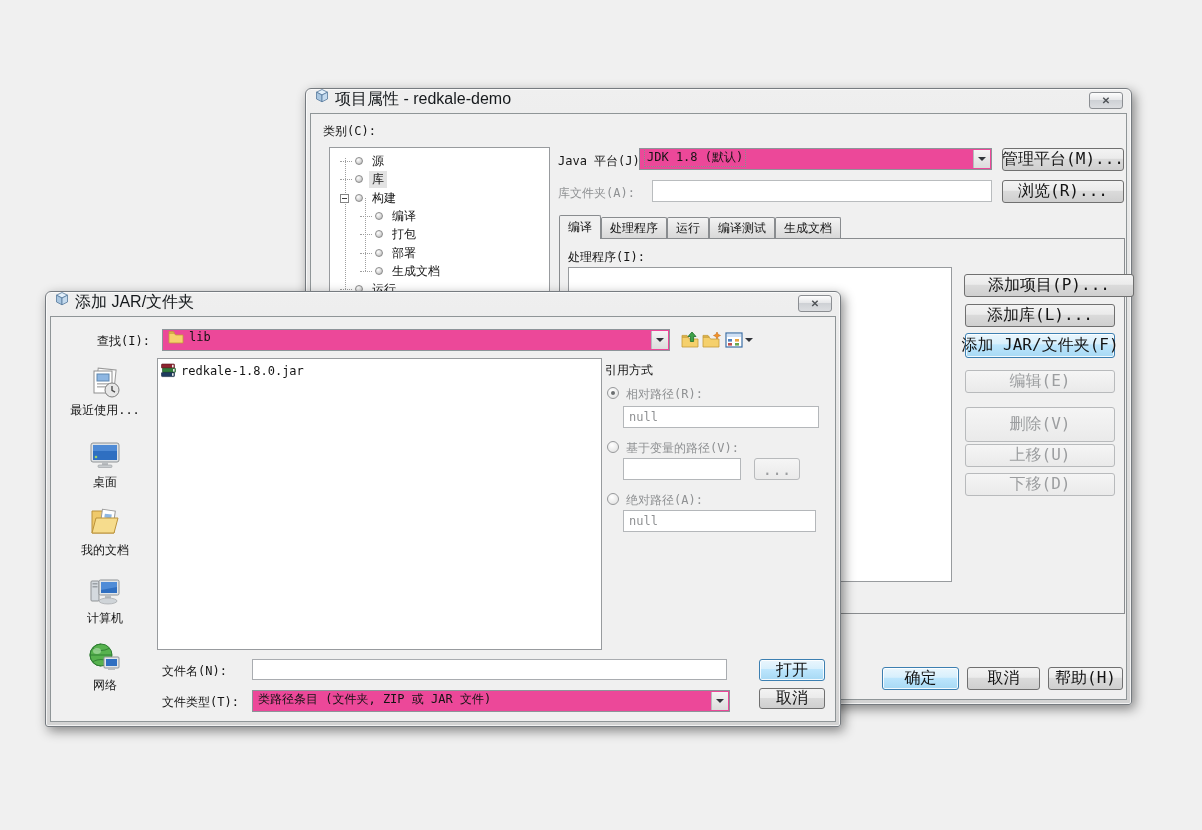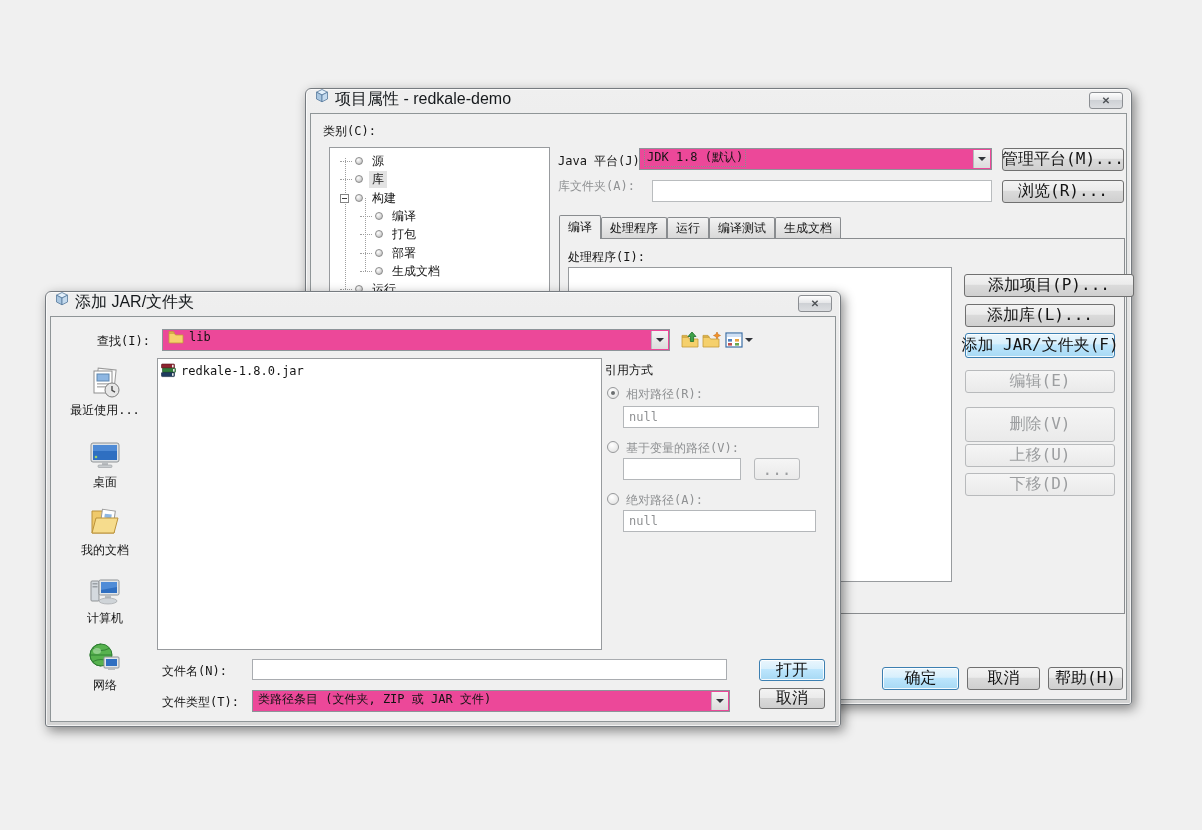--- a/index.html
+++ b/index.html
@@ -167,21 +167,21 @@
 
     <div class="lbl" style="left:247px; top:39px;">Java 平台(J):</div>
     <div class="combo" style="left:328px; top:34px; width:353px; height:22px;">
       <span style="outline:1px dotted #8a8c8e; padding:0 2px;">JDK 1.8 (默认)</span>
       <span class="arrow-btn">
           <span class="tri"></span>
         </span>
     </div>
     <div class="btn" style="left:691px; top:34px; width:122px; height:23px;">管理平台(M)...</div>
 
-    <div class="lbl g" style="left:247px; top:64px;">库文件夹(A):</div>
+    <div class="lbl g" style="left:247px; top:71px;">库文件夹(A):</div>
     <div class="field" style="left:341px; top:66px; width:340px; height:22px; border-color:#b9bcbe;"></div>
     <div class="btn" style="left:691px; top:66px; width:122px; height:23px;">浏览(R)...</div>
 
     <div class="tab sel" style="left:248px; width:42px;">编译</div>
     <div class="tab" style="left:290px; width:66px;">处理程序</div>
     <div class="tab" style="left:356px; width:42px;">运行</div>
     <div class="tab" style="left:398px; width:66px;">编译测试</div>
     <div class="tab" style="left:464px; width:66px;">生成文档</div>
 
     <div class="tabpanel" style="left:248px; top:124px; width:566px; height:376px;">

